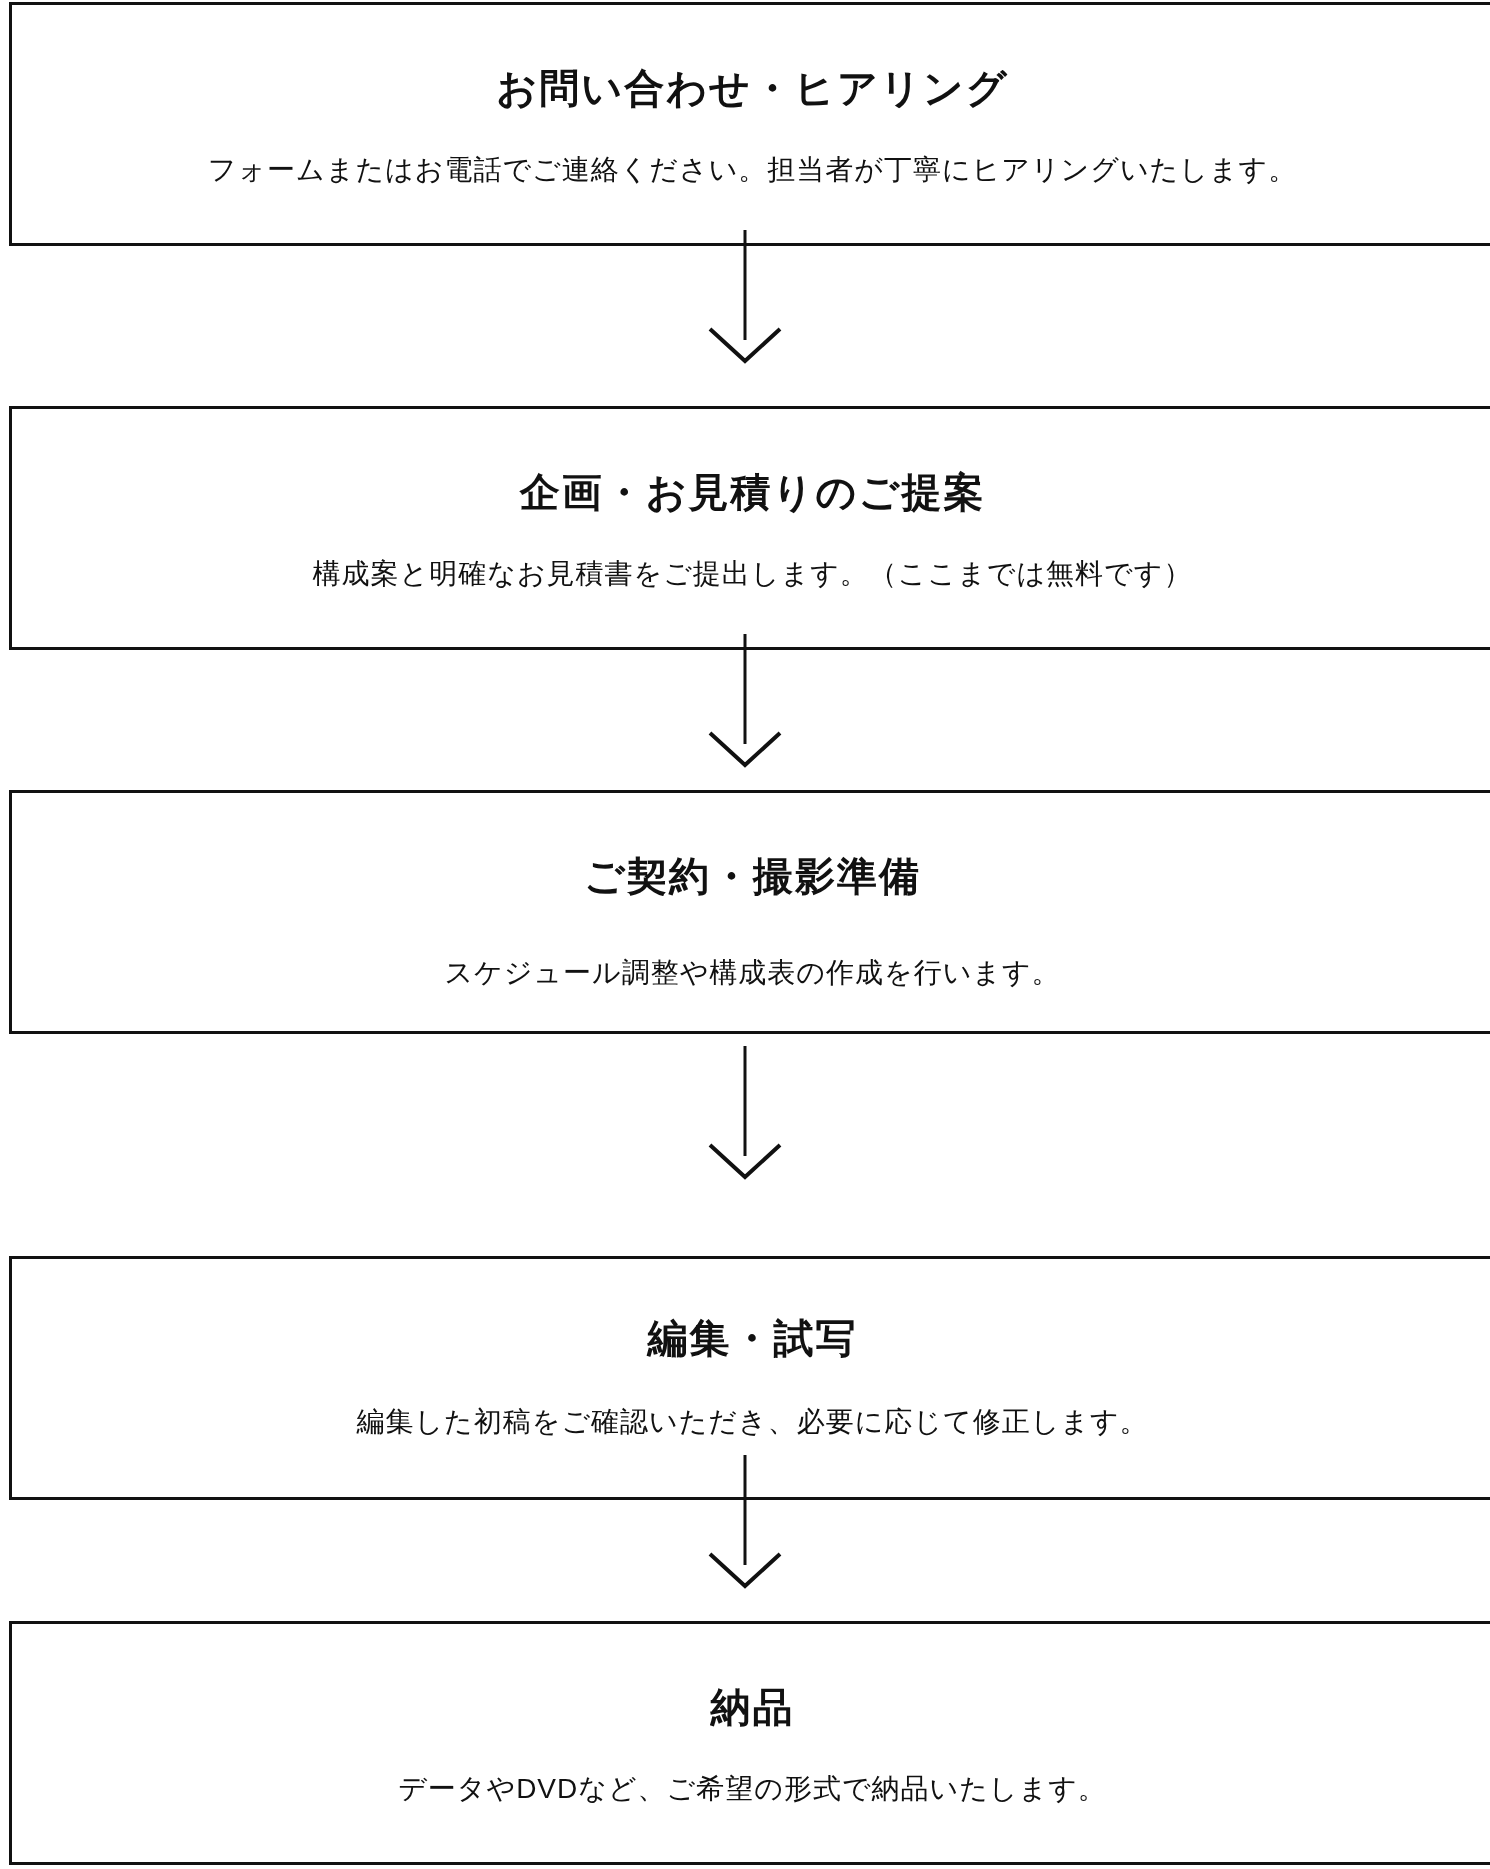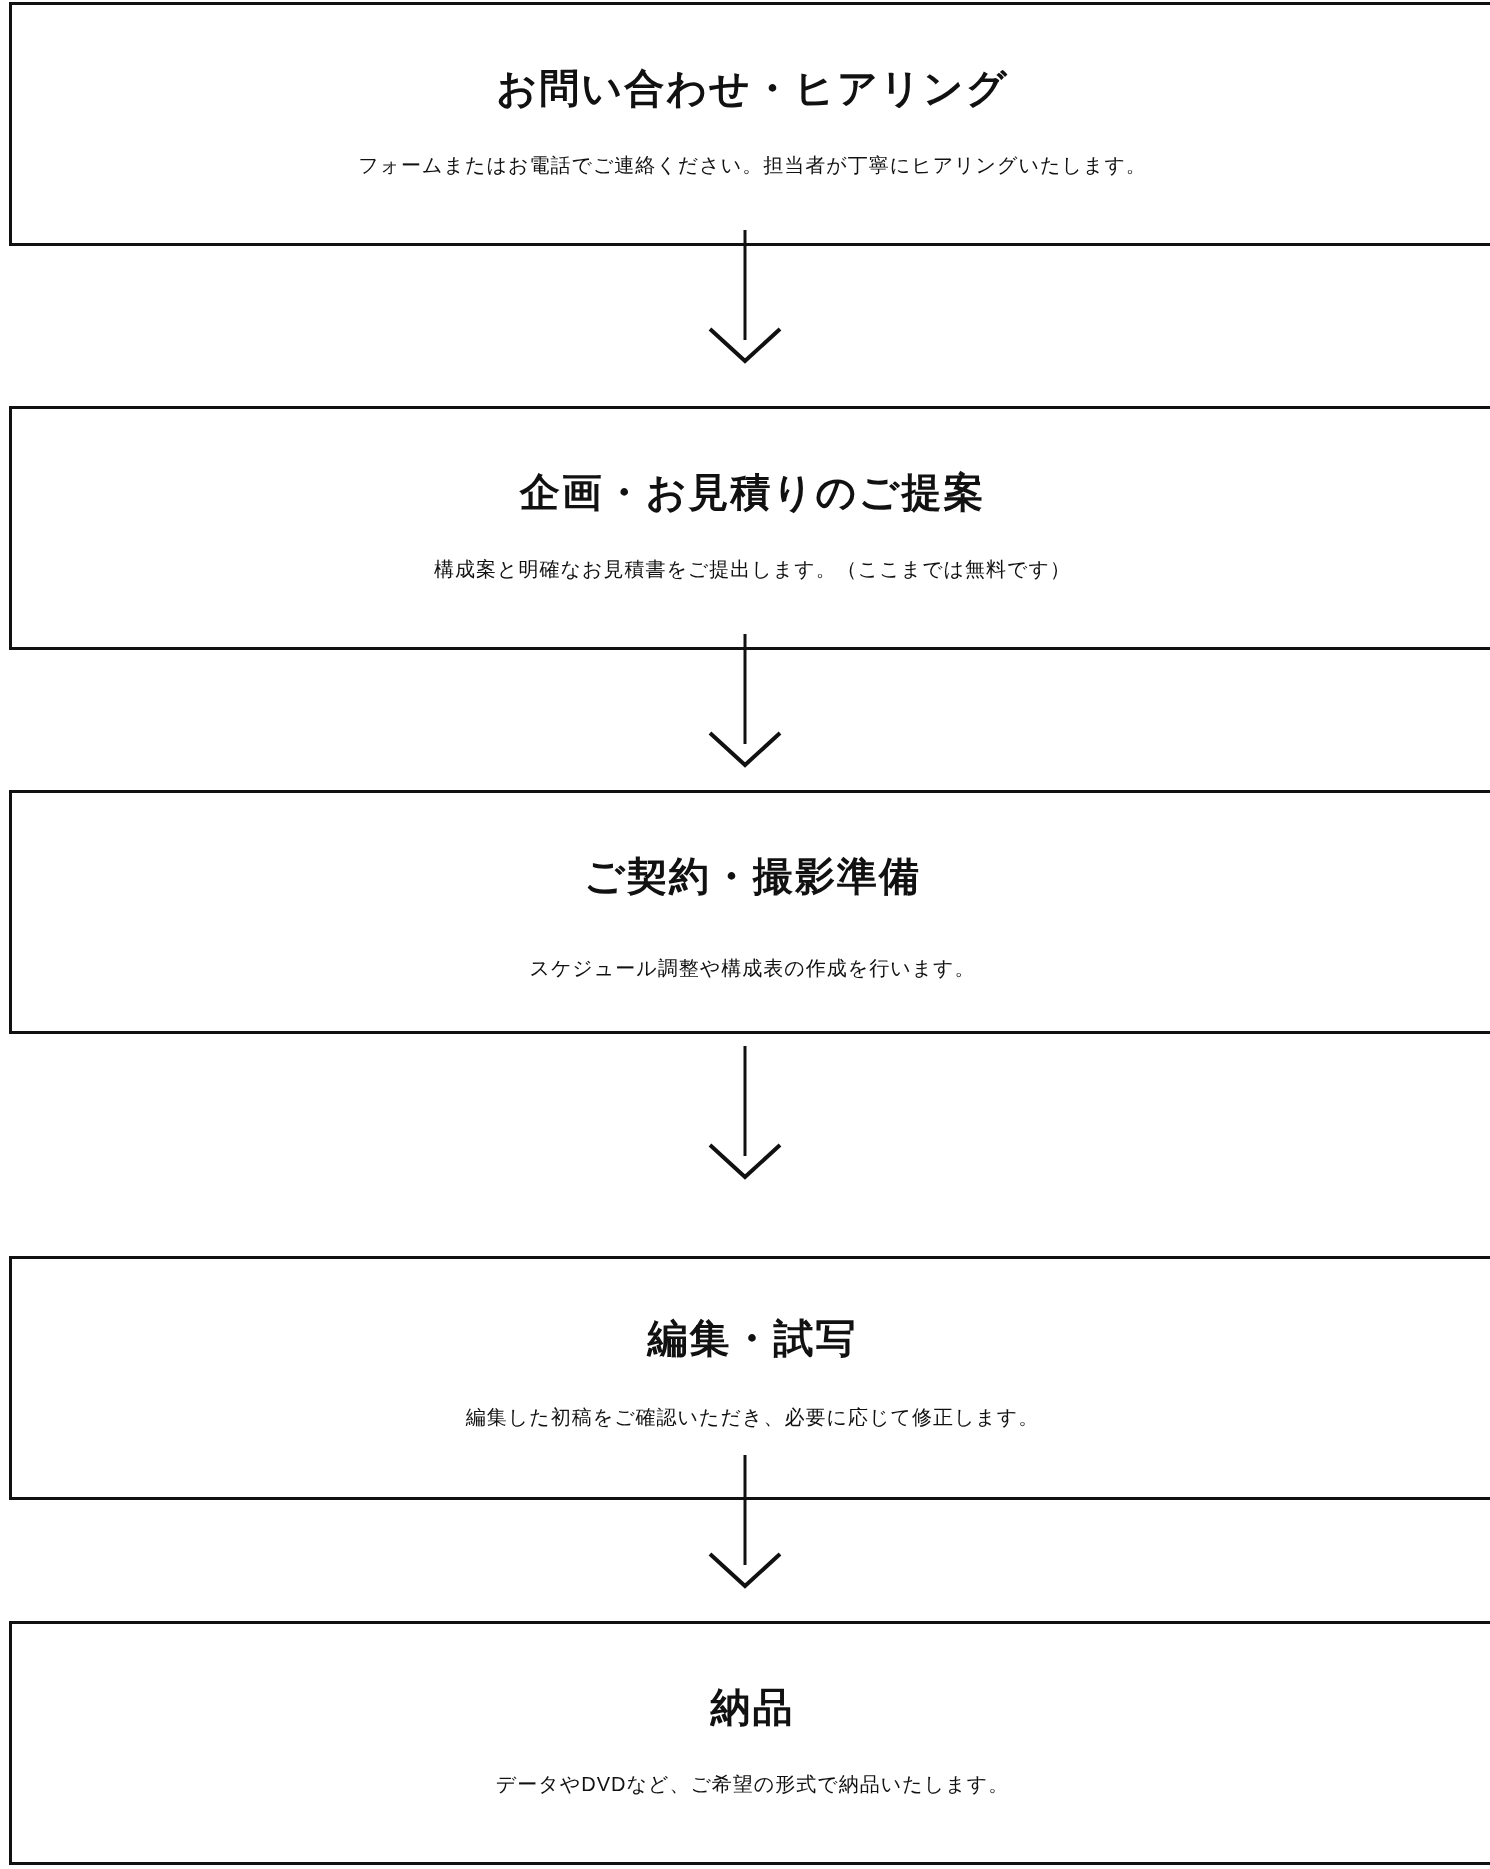--- a/index.html
+++ b/index.html
@@ -45,21 +45,21 @@
     margin: 0;
     font-size: 40px;
     font-weight: 700;
     line-height: 1.1;
     letter-spacing: 2px;
     color: #111111;
     white-space: nowrap;
   }
   .step-desc {
     margin: 43px 0 0 0;
-    font-size: 20px;
+    font-size: 28px;
     font-weight: 400;
     line-height: 1.2;
     letter-spacing: 1px;
     color: #111111;
     white-space: nowrap;
   }
 
   .arrow {
     position: absolute;
     left: 705px;

